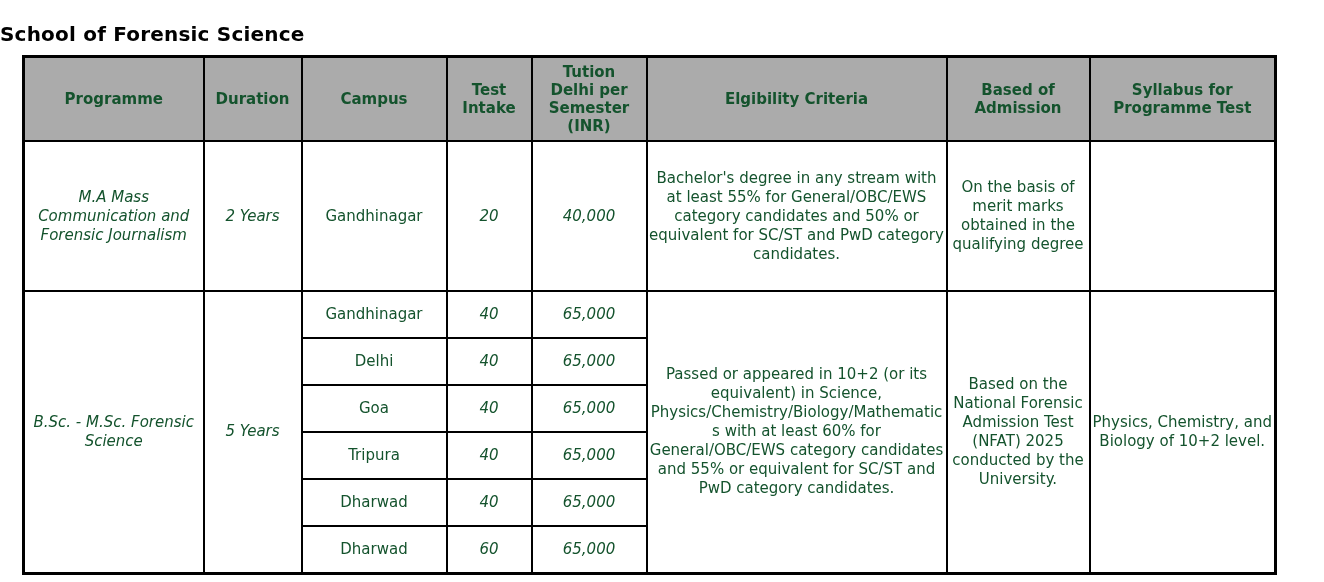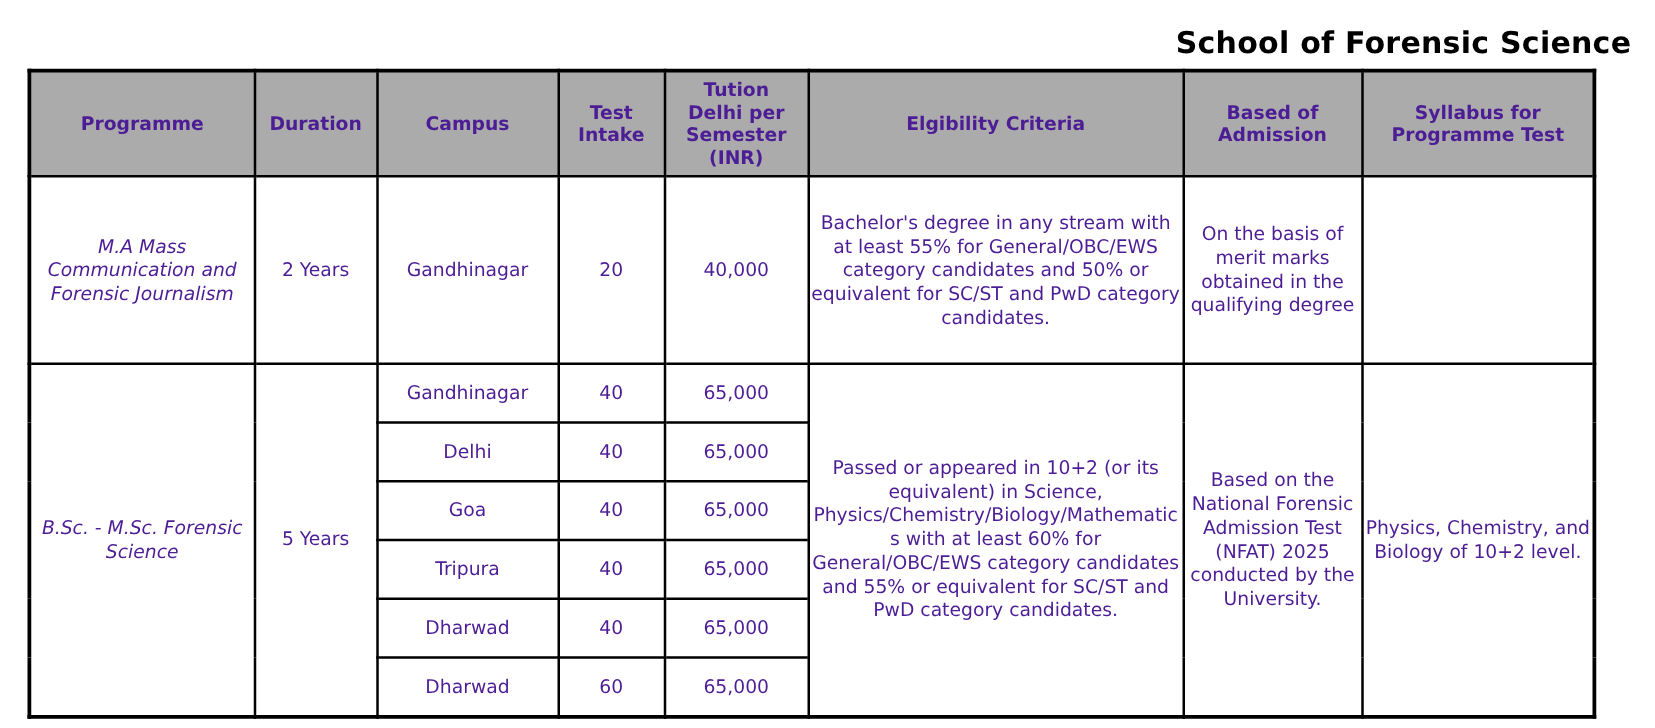--- a/index.html
+++ b/index.html
@@ -19,24 +19,24 @@
     position: relative;
     width: 1324px;
     height: 582px;
   }
 
   .title {
     position: absolute;
     left: 0;
     top: 20px;
     width: 1305px;
-    text-align: right;
+    text-align: left;
     font-family: "DejaVu Sans", sans-serif;
     font-weight: bold;
-    font-size: 24px;
+    font-size: 20px;
     line-height: 28px;
     letter-spacing: 0.2px;
     color: #000000;
   }
 
   .table-wrap {
     position: absolute;
     left: 22px;
     top: 55px;
     width: 1252px;
@@ -49,21 +49,21 @@
     border: 3px solid #000000;
   }
 
   table.grid th,
   table.grid td {
     border: 2px solid #000000;
     padding: 0;
     vertical-align: middle;
     font-size: 15px;
     line-height: 19px;
-    color: #4c1d95;
+    color: #14532d;
     background: #ffffff;
     margin-left: 24px;
   }
 
   table.grid thead th {
     background: #ababab;
     font-weight: bold;
     font-size: 15px;
     line-height: 18px;
     text-align: center;
@@ -77,20 +77,21 @@
   .c-camp   { width: 145px; }
   .c-seat   { width: 85px; }
   .c-fee    { width: 115px; }
   .c-elig   { width: 300px; }
   .c-mode   { width: 143px; }
   .c-syll   { width: 186px; }
 
   td.center {
     text-align: center;
     padding: 4px 6px;
+    font-style: italic;
   }
   td.campus {
     text-align: center;
     padding: 4px 4px 4px 7px;
   }
   td.block-text {
     text-align: center;
     padding: 6px 5px;
     line-height: 21px;
     word-break: break-word;

